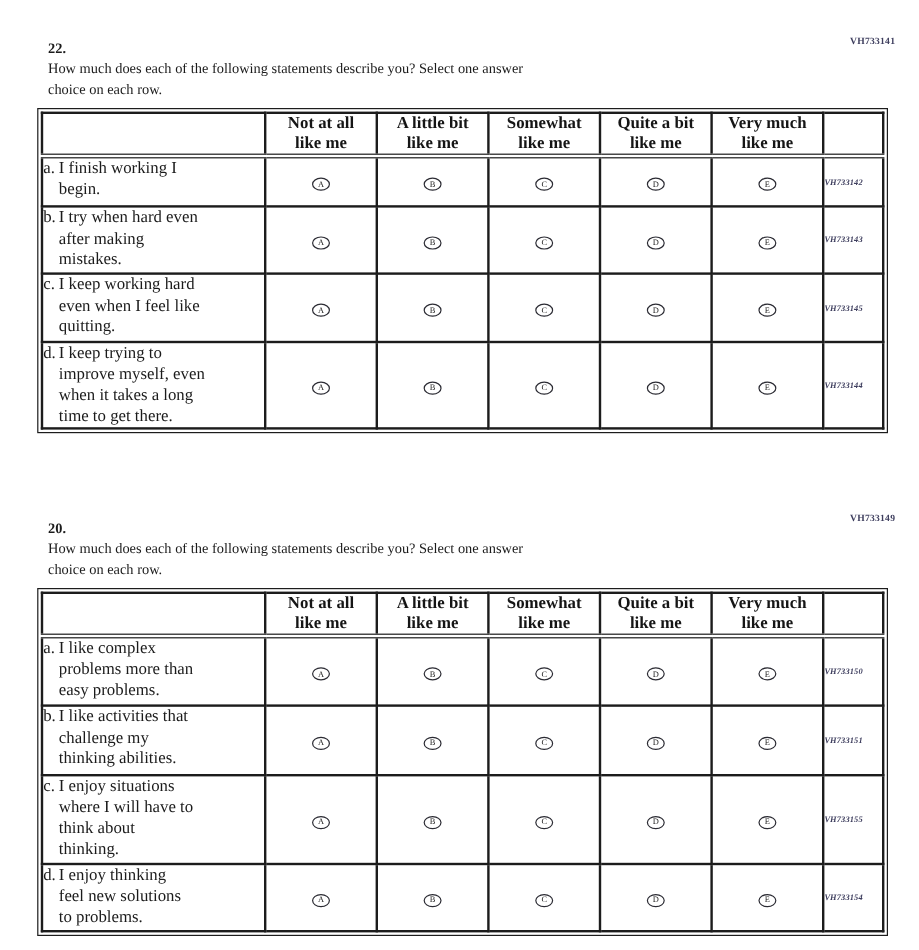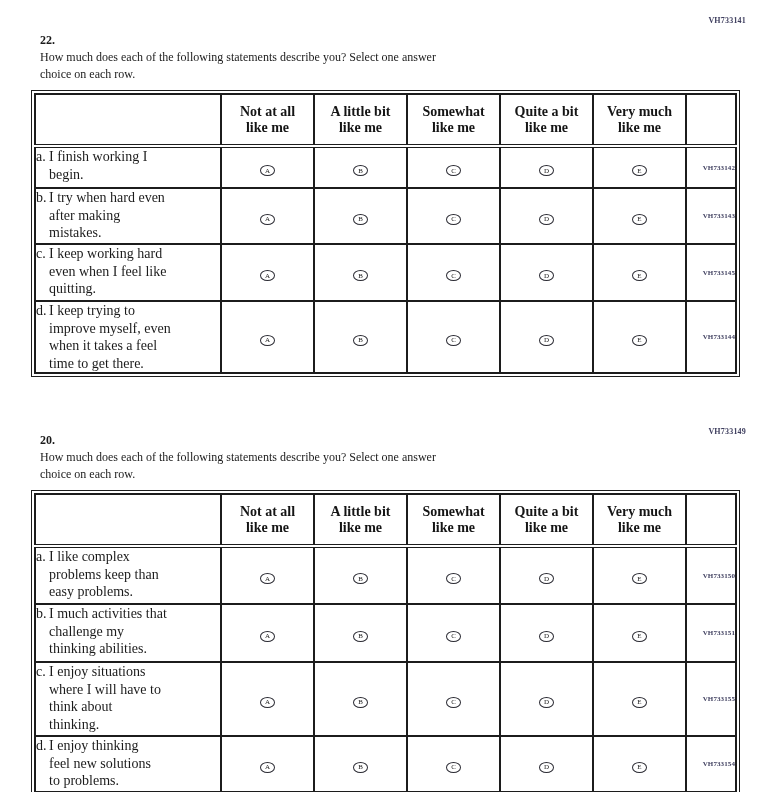--- a/index.html
+++ b/index.html
@@ -25,21 +25,21 @@
   #q2 { top: 400px; }
 
   .q-code {
     position: absolute;
     right: 20px;
     font-size: 8px;
     font-weight: 600;
     letter-spacing: 0.2px;
     color: #3e3e5e;
   }
-  #q1 .q-code { top: 16px; margin-left: 40px; }
+  #q1 .q-code { top: 30px; margin-left: 40px; }
   #q2 .q-code { top: 27px; }
 
   .q-prompt {
     position: absolute;
     left: 40px;
     top: 32px;
     display: flex;
     font-size: 12px;
     line-height: 17px;
     flex-direction: column;
@@ -76,21 +76,21 @@
   table.answer-grid thead th {
     border-bottom: 4px double #1c1c1c;
     font-size: 14px;
     font-weight: bold;
     line-height: 16px;
     text-align: center;
     vertical-align: middle;
     white-space: pre-line;
     color: #151515;
   }
-  tr.h40 { height: 52px; margin-left: 36px; }
+  tr.h40 { height: 36px; margin-left: 36px; }
   tr.h42 { height: 42px; }
   tr.h56 { height: 56px; }
   tr.h57 { height: 57px; }
   tr.h58 { height: 58px; }
   tr.h70 { height: 70px; }
   tr.h74 { height: 74px; }
 
   td.stmt {
     vertical-align: top;
     padding: 2px 4px 0 5px;
@@ -111,27 +111,28 @@
     height: 9px;
     border: 1px solid #2b2b33;
     border-radius: 50%;
     align-items: center;
     justify-content: center;
     font-size: 7px;
     line-height: 8px;
     color: #1b1b1b;
   }
   td.code {
-    text-align: right;
+    text-align: left;
     vertical-align: middle;
     font-size: 7px;
     font-weight: 600;
     letter-spacing: 0.1px;
     color: #3e3e5e;
     padding: 0 1px;
+    font-style: italic;
   }
 </style>
 </head>
 <body>
 
 <div class="q-block" id="q1">
   <div class="q-code">VH733141</div>
   <div class="q-prompt">
     <span class="q-num">22.</span>
     <span class="q-text"><span>How much does each of the following statements describe you? Select </span><b>one</b><span> answer
@@ -212,21 +213,21 @@
           <td class="opt"><span class="oval">D</span></td>
           <td class="opt"><span class="oval">E</span></td>
           <td class="code">VH733145</td>
         </tr>
         <tr class="h70">
           <td class="stmt">
             <div class="stmt-inner">
                 <span class="stmt-letter">d.</span>
                 <span class="stmt-text">I keep trying to
 improve myself, even
-when it takes a feel
+when it takes a long
 time to get there.</span>
               </div>
           </td>
           <td class="opt"><span class="oval">A</span></td>
           <td class="opt"><span class="oval">B</span></td>
           <td class="opt"><span class="oval">C</span></td>
           <td class="opt"><span class="oval">D</span></td>
           <td class="opt"><span class="oval">E</span></td>
           <td class="code">VH733144</td>
         </tr>
@@ -269,36 +270,36 @@
 like me</th>
           <th></th>
         </tr>
       </thead>
       <tbody>
         <tr class="h58">
           <td class="stmt">
             <div class="stmt-inner">
                 <span class="stmt-letter">a.</span>
                 <span class="stmt-text">I like complex
-problems keep than
+problems more than
 easy problems.</span>
               </div>
           </td>
           <td class="opt"><span class="oval">A</span></td>
           <td class="opt"><span class="oval">B</span></td>
           <td class="opt"><span class="oval">C</span></td>
           <td class="opt"><span class="oval">D</span></td>
           <td class="opt"><span class="oval">E</span></td>
           <td class="code">VH733150</td>
         </tr>
         <tr class="h58">
           <td class="stmt">
             <div class="stmt-inner">
                 <span class="stmt-letter">b.</span>
-                <span class="stmt-text">I much activities that
+                <span class="stmt-text">I like activities that
 challenge my
 thinking abilities.</span>
               </div>
           </td>
           <td class="opt"><span class="oval">A</span></td>
           <td class="opt"><span class="oval">B</span></td>
           <td class="opt"><span class="oval">C</span></td>
           <td class="opt"><span class="oval">D</span></td>
           <td class="opt"><span class="oval">E</span></td>
           <td class="code">VH733151</td>

